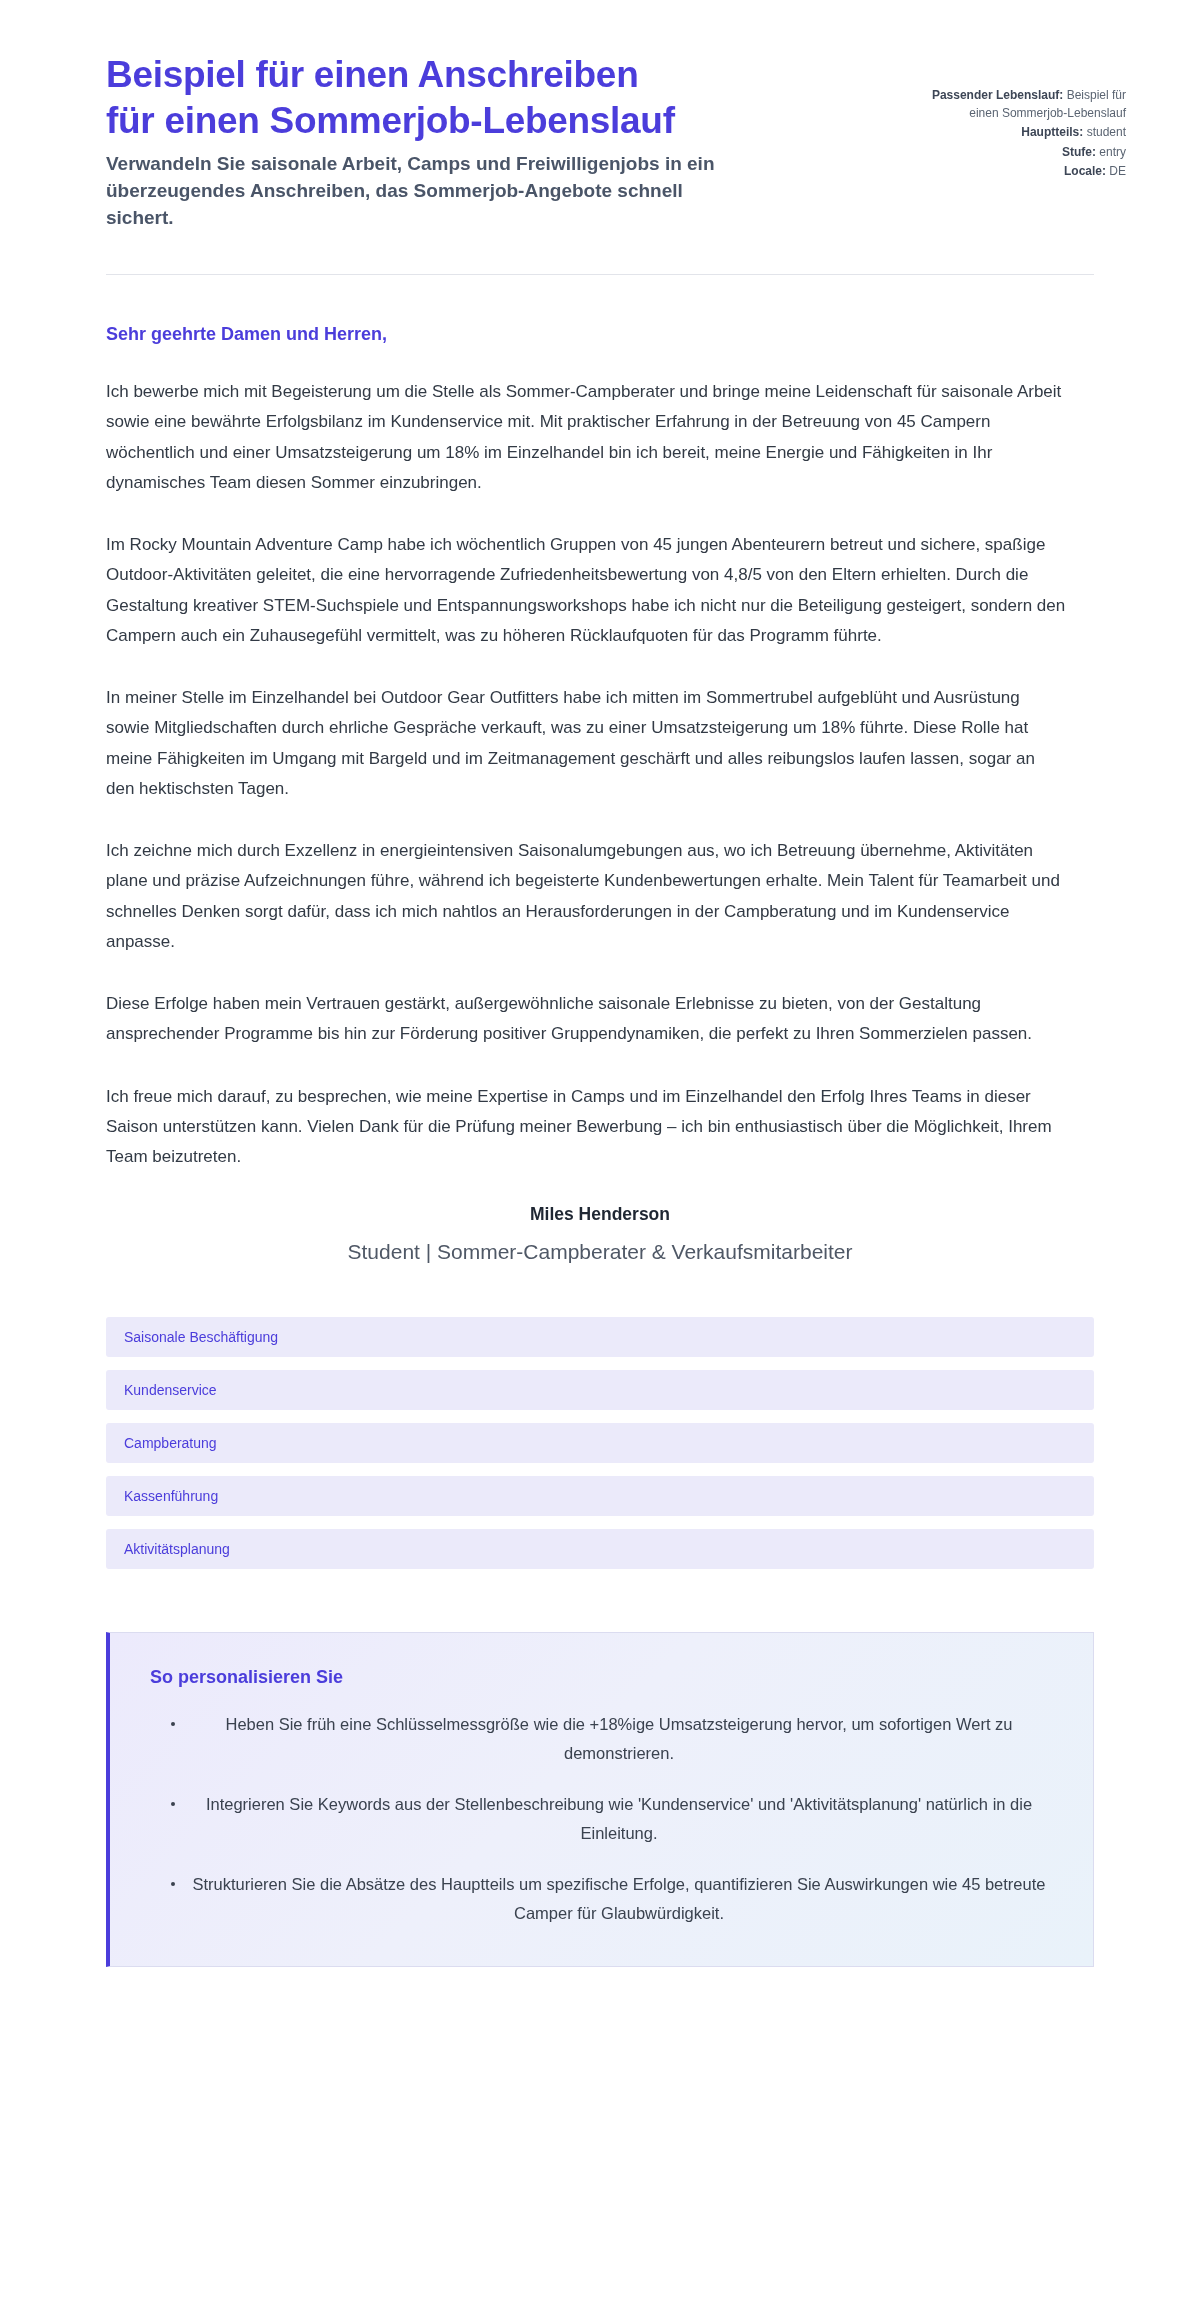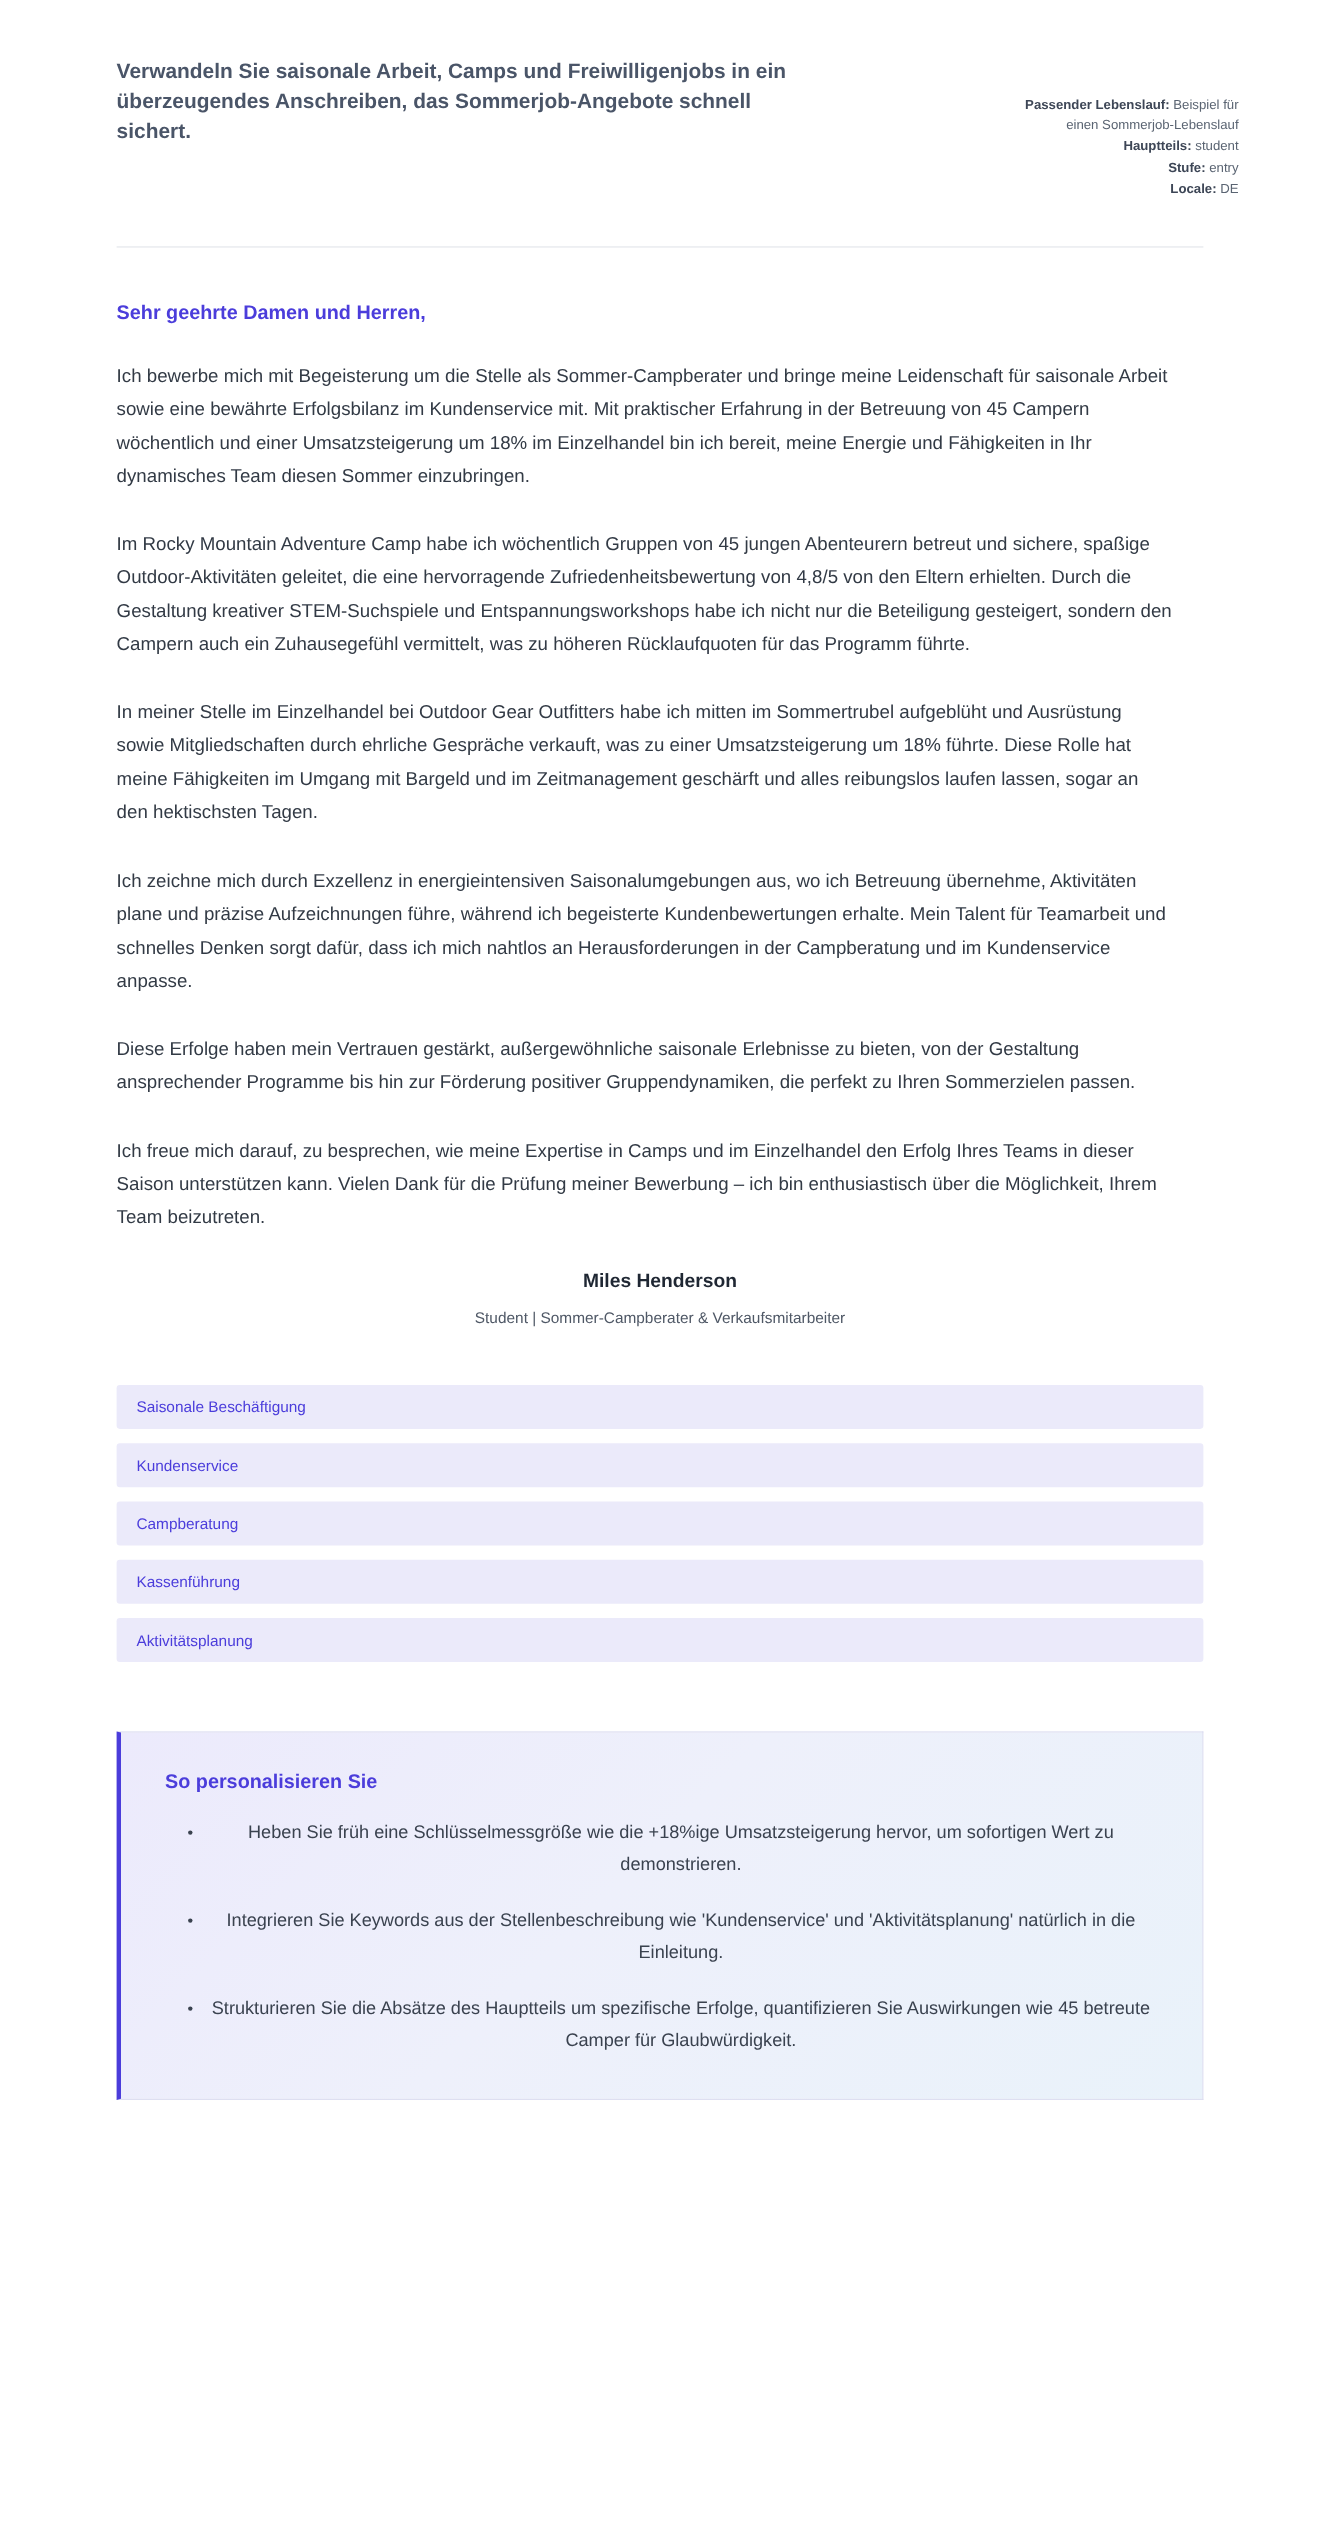--- a/index.html
+++ b/index.html
@@ -106,21 +106,21 @@
     margin-top: 32px;
     text-align: center;
   }
   .sig-name {
     font-size: 17.5px;
     font-weight: 700;
     color: #1f2733;
     margin: 0;
   }
   .sig-role {
-    font-size: 14px;
+    font-size: 21px;
     color: #4f5866;
     margin: 15px 0 0 0;
   }
 
   
   .tags {
     display: flex;
     flex-wrap: wrap;
     gap: 13px;
     padding: 0 106px;
@@ -176,20 +176,24 @@
     background: #3a424f;
   }
 </style>
 </head>
 <body>
 
 <div class="page">
 
   <div class="header">
     <div class="header-left">
+      <h1 class="doc-title">
+        <span>Beispiel für einen Anschreiben</span><br>
+        <span>für einen Sommerjob-Lebenslauf</span>
+      </h1>
       <p class="doc-subtitle">Verwandeln Sie saisonale Arbeit, Camps und Freiwilligenjobs in ein überzeugendes Anschreiben, das Sommerjob-Angebote schnell sichert.</p>
     </div>
 
     <div class="header-meta">
       <div class="meta-row">
         <span class="meta-label">Passender Lebenslauf:</span>
         <span class="meta-value">Beispiel für einen Sommerjob-Lebenslauf</span>
       </div>
       <div class="meta-row">
         <span class="meta-label">Hauptteils:</span>

